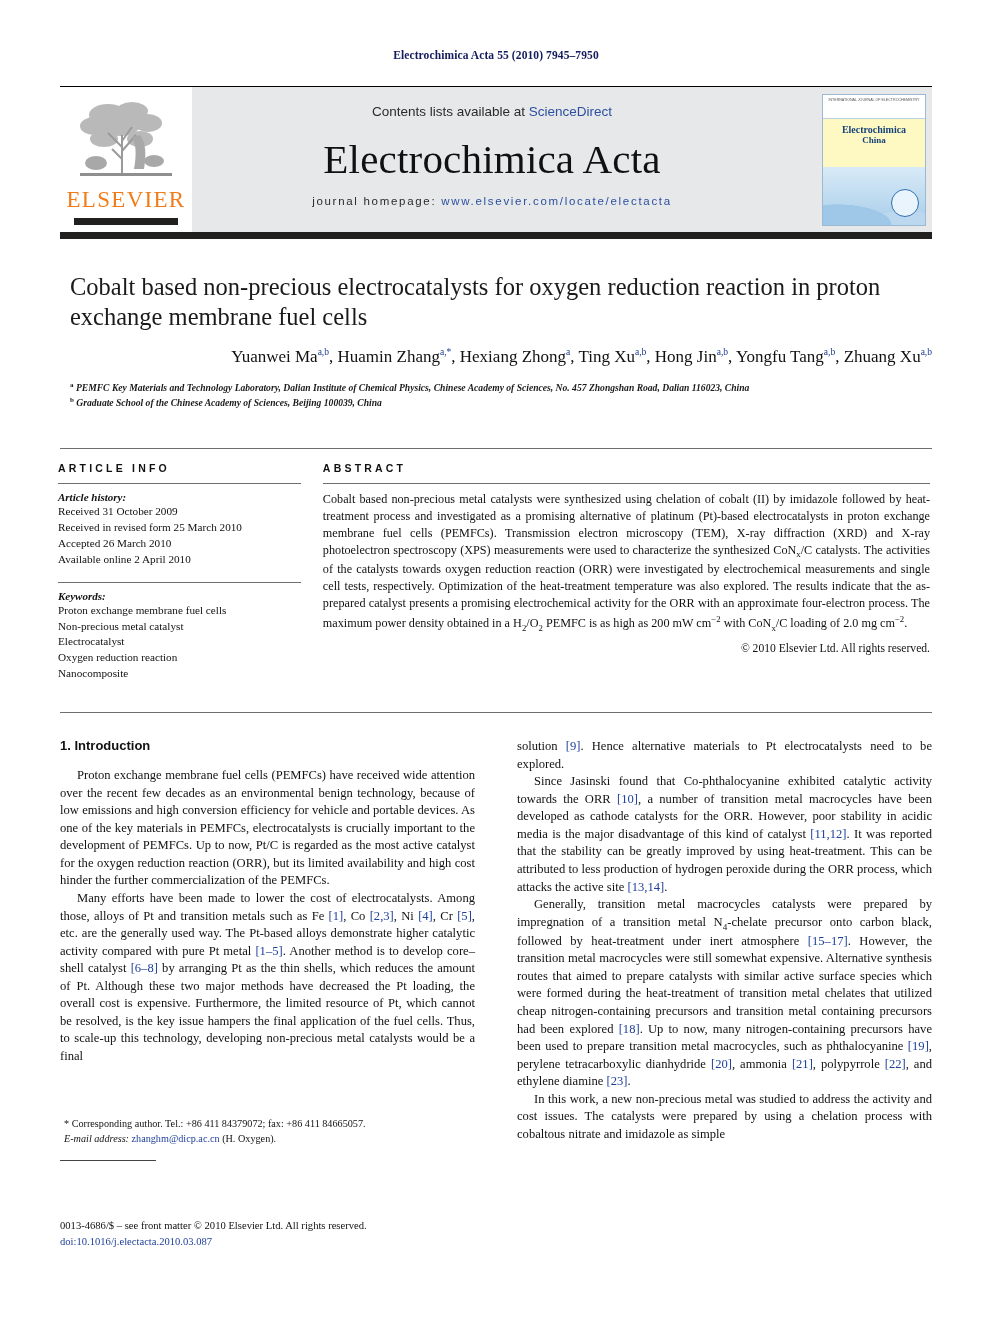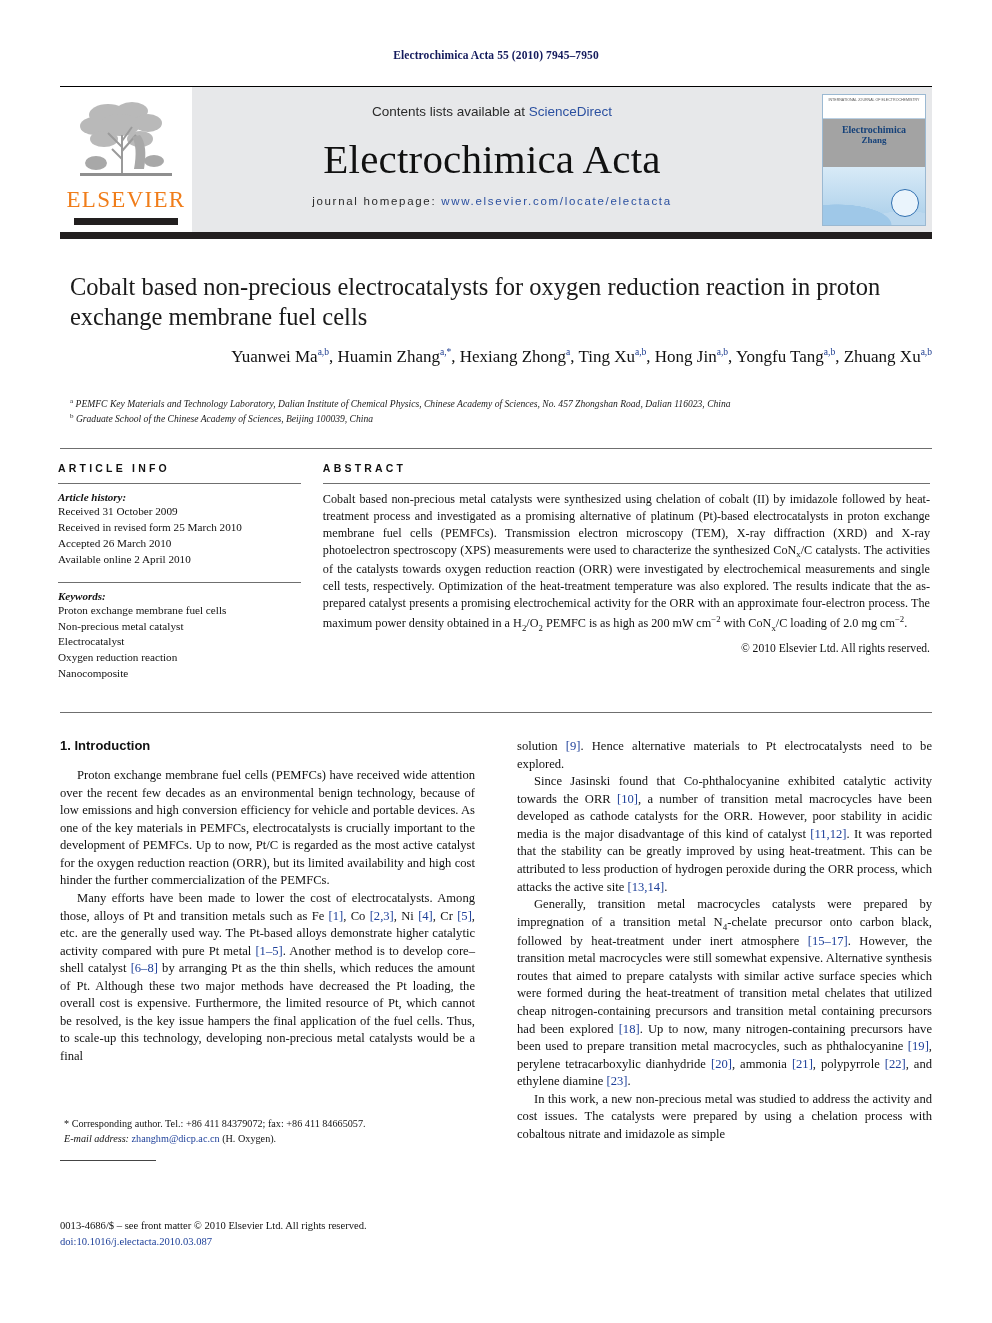--- a/index.html
+++ b/index.html
@@ -120,21 +120,21 @@
   }
   .homepage-line .url {
     color: #2b50a0;
   }
   .cover-thumb {
     position: absolute;
     right: 6px;
     top: 7px;
     width: 104px;
     height: 132px;
-    background: #a3a3a3;
+    background: #fef9c3;
     border: 1px solid #9bb9d2;
     box-sizing: border-box;
     overflow: hidden;
   }
   .cover-top {
     height: 24px;
     background: #ffffff;
     border-bottom: 1px solid #b9cfe2;
     font-size: 3.6px;
     color: #555;
@@ -213,26 +213,27 @@
     color: #111;
     line-height: 1.3;
     text-align: right;
   }
   .authors sup {
     font-size: 9.5px;
     color: #1a3a8f;
     vertical-align: super;
   }
   .affiliations {
-    margin-top: 28px;
+    margin-top: 12px;
     font-family: "Liberation Serif", serif;
     font-style: italic;
     font-size: 9.6px;
     line-height: 1.45;
     color: #1a1a1a;
+    font-weight: bold;
   }
   .affiliations sup {
     font-size: 7px;
     vertical-align: super;
     font-style: normal;
   }
 
   
   .rule-full {
     position: absolute;
@@ -421,21 +422,21 @@
       <div class="journal-title">Electrochimica Acta</div>
 
       <div class="homepage-line">
         <span>journal homepage: </span><span class="url">www.elsevier.com/locate/electacta</span>
       </div>
 
       <div class="cover-thumb">
         <div class="cover-top">INTERNATIONAL JOURNAL OF ELECTROCHEMISTRY</div>
         <div class="cover-wave"></div>
         <div class="cover-title">Electrochimica</div>
-        <div class="cover-sub">Zhang</div>
+        <div class="cover-sub">China</div>
         <div class="cover-seal"></div>
       </div>
 
     </div>
   </div>
   <div class="masthead-bottom-rule"></div>
 
   <div class="title-block">
     <h1 class="article-title">Cobalt based non-precious electrocatalysts for oxygen reduction reaction in proton exchange membrane fuel cells</h1>
     <div class="authors">Yuanwei Ma<sup>a,b</sup>, Huamin Zhang<sup>a,</sup><sup>*</sup>, Hexiang Zhong<sup>a</sup>, Ting Xu<sup>a,b</sup>, Hong Jin<sup>a,b</sup>, Yongfu Tang<sup>a,b</sup>, Zhuang Xu<sup>a,b</sup></div>

